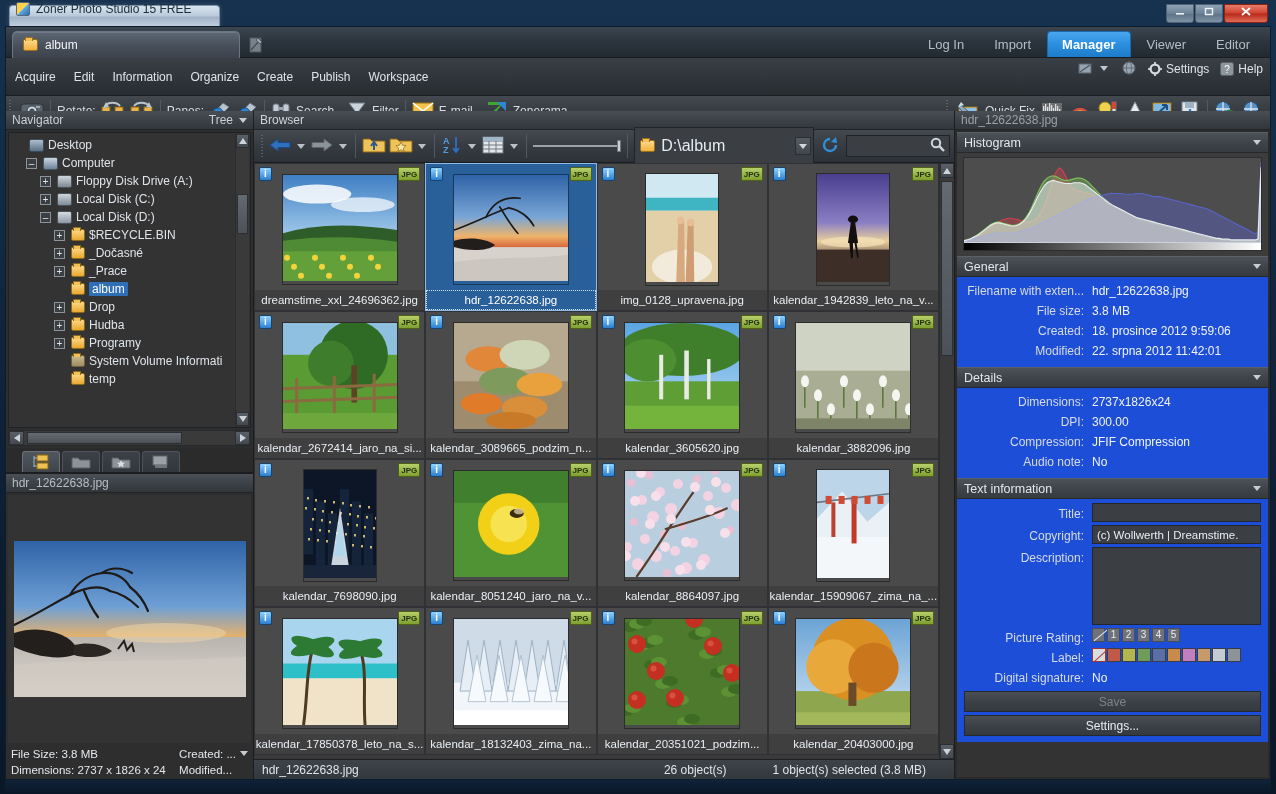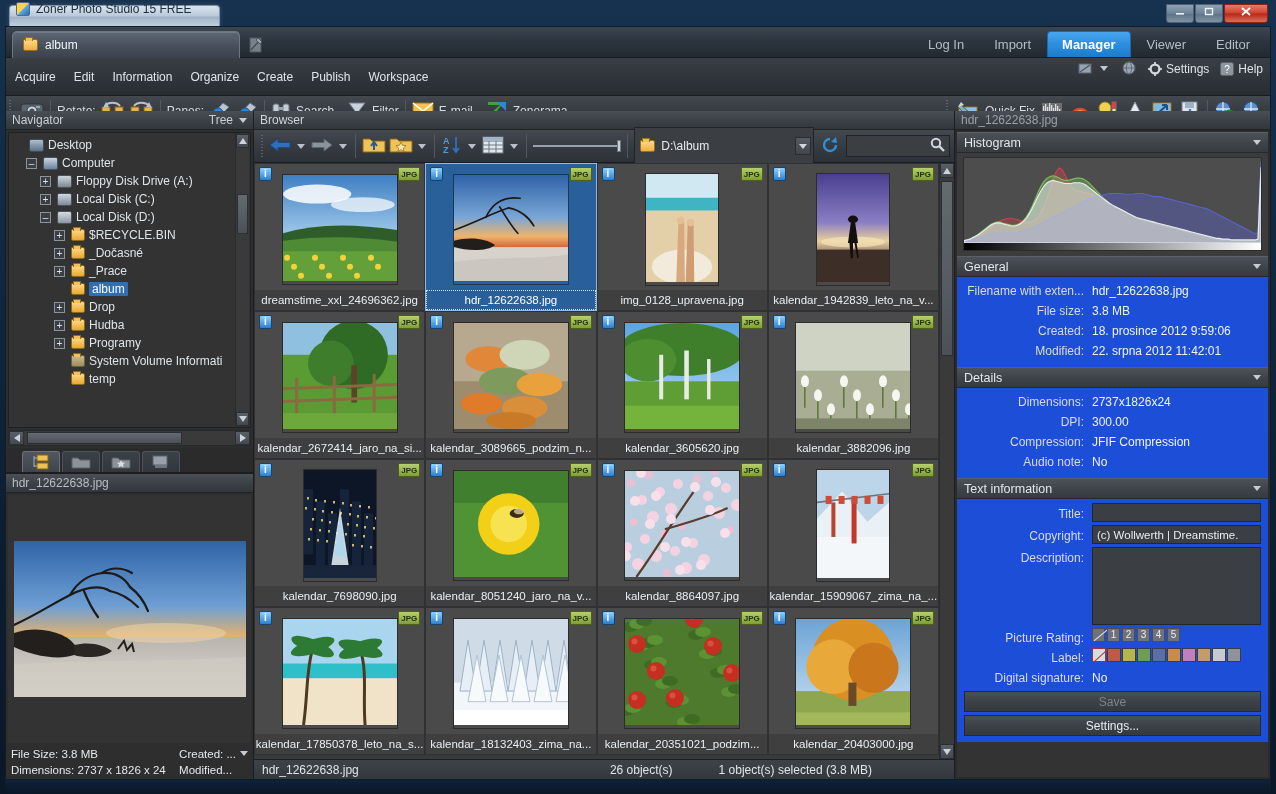--- a/index.html
+++ b/index.html
@@ -226,21 +226,21 @@
   #browser-tb { height:33px; display:flex; align-items:center; gap:3px; padding:0 4px;
     background: linear-gradient(180deg,#44494f 0%, #373c42 48%, #2d3238 100%);
     border-bottom:1px solid #1a1e22; }
   .bt-sep { width:1px; height:24px; background:#22262a; border-right:1px solid #53585e; margin:0 3px;}
   .dropcaret { width:0;height:0;border-left:4px solid transparent;border-right:4px solid transparent;
     border-top:5px solid #b9c0c7; margin:0 2px; }
   .zoom-slider { width:98px; height:16px; position:relative; display:flex; align-items:center; }
   .zoom-slider .track { height:2px; width:100%; background:#9aa2aa; }
   .zoom-slider .knob { position:absolute; right:0; width:4px; height:12px; background:#c9d0d7; border:1px solid #6d747b;}
   .pathbox { width:200px; height:38px; background:#3b3f44; border:1px solid #20242a;
-    display:flex; align-items:center; gap:6px; padding:0 2px 0 5px; color:#e6ebf0; font-size:12px;}
+    display:flex; align-items:center; gap:6px; padding:0 2px 0 5px; color:#e6ebf0; font-size:16px;}
   .pathbox .pcaret{ margin-left:auto; width:16px; height:18px; background:linear-gradient(180deg,#555b62,#41464c);
     border:1px solid #2a2e33; display:flex;align-items:center;justify-content:center;}
   .searchbox { width:115px; height:22px; background:#3b3f44; border:1px solid #20242a;
     display:flex; align-items:center; justify-content:flex-end; padding-right:4px; }
 
   #thumbs { flex:1; position:relative; background:#3a3a3a; overflow:hidden; }
   #thumb-grid { position:absolute; left:0; top:0; right:15px; bottom:0;
     display:grid; grid-template-columns: repeat(4, 1fr); grid-auto-rows: 148px;
     gap:0; padding:0; }
   .cell { position:relative; border:1px solid #2f3134; background:#4a4a4a; display:flex;
@@ -1340,21 +1340,21 @@
               <svg width="8" height="6" viewBox="0 0 8 6">
                   <path d="M4 6 L0 0 L8 0 Z" fill="#ccd3da"></path>
                 </svg>
             </div>
           </div>
         </div>
 
         <div id="statusbar">
           <span>hdr_12622638.jpg</span>
           <span style="margin-left:auto; margin-right:46px">26 object(s)</span>
-          <span style="margin-right:74px">1 object(s) selected (3.8 MB)</span>
+          <span style="margin-right:20px">1 object(s) selected (3.8 MB)</span>
         </div>
       </div>
 
       <div id="rightcol">
         <div id="info-title">hdr_12622638.jpg</div>
         <div id="info-body">
 
           <div class="sec-head">
             <span>Histogram</span>
             <span class="caret"></span>

